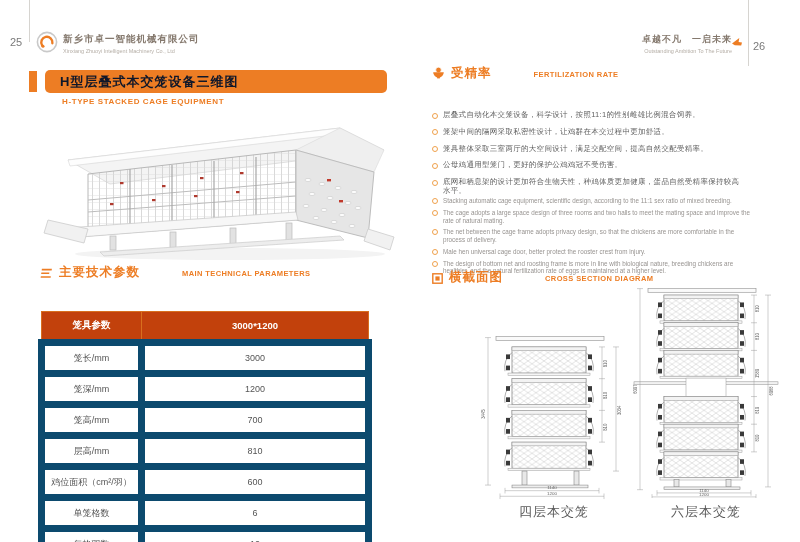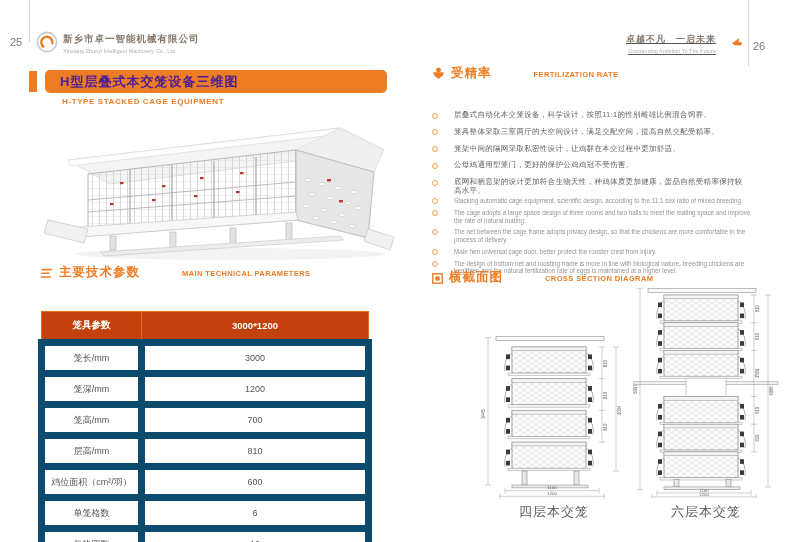--- a/index.html
+++ b/index.html
@@ -9,37 +9,37 @@
   .trim{position:absolute;width:1px;background:#d6d4d0;top:0;}
   
   .pagenum{font-size:11px;color:#7a7a7a;}
   .company-cn{font-size:9.5px;font-weight:bold;color:#85796e;letter-spacing:1px;}
   .company-en{font-size:5.5px;color:#b5aea6;margin-top:2px;}
   .slogan{text-align:right;}
   .slogan-cn{font-size:9px;font-weight:bold;color:#85796e;letter-spacing:1px;}
   .slogan-en{font-size:5.5px;color:#b5aea6;margin-top:2px;}
   
   .title-tab{background:#ED7D24;}
-  .title-bar{background:#ED7D24;border-radius:5px;color:#4c1d95;font-size:13px;font-weight:bold;
+  .title-bar{background:#ED7D24;border-radius:5px;color:#0f172a;font-size:13px;font-weight:bold;
              line-height:23px;padding-left:15px;letter-spacing:1px;}
   .subtitle{color:#ED7D24;font-size:8px;font-weight:bold;letter-spacing:0.6px;}
   
   .sec-head{display:flex;align-items:flex-end;gap:6px;}
   .sec-cn{font-size:12.5px;font-weight:bold;color:#ED7D24;letter-spacing:1px;line-height:1;}
   .sec-en{font-size:7.5px;font-weight:bold;color:#ED7D24;letter-spacing:0.4px;line-height:1;padding-bottom:1px;padding-left:36px;}
   .sec-icon{flex:0 0 auto;}
   
   table.params{border-collapse:collapse;table-layout:fixed;width:334px;font-size:9px;color:#555;}
   table.params th{background:#c2410c;color:#fff;font-size:9.5px;font-weight:bold;
                   height:25px;border:1px solid #d86f1e;}
   table.params td{border:7px solid #0c4a6e;height:22px;text-align:center;background:#fff;}
   table.params th:first-child,table.params td:first-child{width:97px;}
   
   .blist{list-style:none;margin:0;padding:0;}
-  .blist li{display:flex;align-items:flex-start;gap:16px;}
+  .blist li{display:flex;align-items:flex-start;gap:5px;}
   .ring{flex:0 0 auto;width:4px;height:4px;border:1.6px solid #EFA14C;border-radius:50%;
         background:#fff;margin-top:1.5px;}
   .cn-bullets li{margin-bottom:8.2px;font-size:7.5px;color:#5f5f5f;letter-spacing:0.3px;line-height:1.15;}
   .en-bullets li{margin-bottom:4.2px;font-size:6.3px;color:#979390;line-height:1.22;}
   .en-bullets .ring{margin-top:1px;}
   .diagram-caption{font-size:13px;color:#5a5a5a;text-align:center;letter-spacing:1px;}
   svg text{font-family:"Liberation Sans","DejaVu Sans",sans-serif;}
 </style>
 </head>
 <body>
@@ -53,21 +53,21 @@
   <svg class="abs" style="left:36px;top:31px;" width="22" height="22" viewBox="0 0 22 22">
     <circle cx="11" cy="11" r="9.6" fill="#fff" stroke="#c9c9c9" stroke-width="1.6"></circle>
     <path d="M6.2,14.5 A5.6,5.6 0 1 1 16.4,12.2" fill="none" stroke="#ED7D24" stroke-width="2.4" stroke-linecap="round"></path>
     <circle cx="7" cy="15.2" r="1.5" fill="#ED7D24"></circle>
   </svg>
   <div class="abs" style="left:63px;top:33px;">
     <div class="company-cn">新乡市卓一智能机械有限公司</div>
     <div class="company-en">Xinxiang Zhuoyi Intelligent Machinery Co., Ltd</div>
   </div>
 
-  <div class="abs slogan" style="right:84px;top:33px;text-decoration:underline;">
+  <div class="abs slogan" style="right:68px;top:33px;">
     <div class="slogan-cn">卓越不凡　一启未来</div>
     <div class="slogan-en">Outstanding Ambition To The Future</div>
   </div>
   <svg class="abs" style="left:731px;top:36px;" width="12" height="12" viewBox="0 0 12 12">
     <path d="M1,7.5 L8.3,2 L7.6,6.1 L11,6.4 L10.2,9.6 L3.8,9.2 Z" fill="#ED7D24"></path>
   </svg>
   <div class="abs pagenum" style="left:753px;top:40px;">26</div>
 
   <div class="abs title-tab" style="left:29px;top:71px;width:8px;height:21px;"></div>
   <div class="abs title-bar" style="left:45px;top:70px;width:327px;height:23px;">H型层叠式本交笼设备三维图</div>
@@ -207,25 +207,25 @@
     <span class="sec-en">FERTILIZATION RATE</span>
   </div>
 
   <ul class="blist cn-bullets abs" style="left:432px;top:111px;width:315px;">
     <li>
         <span class="ring"></span>
       <span>层叠式自动化本交笼设备，科学设计，按照11:1的性别雌雄比例混合饲养。</span>
       </li>
     <li>
         <span class="ring"></span>
+      <span>笼架中间的隔网采取私密性设计，让鸡群在本交过程中更加舒适。</span>
+      </li>
+    <li>
+        <span class="ring"></span>
       <span>笼具整体采取三室两厅的大空间设计，满足交配空间，提高自然交配受精率。</span>
-      </li>
-    <li>
-        <span class="ring"></span>
-      <span>笼架中间的隔网采取私密性设计，让鸡群在本交过程中更加舒适。</span>
       </li>
     <li>
         <span class="ring"></span>
       <span>公母鸡通用型笼门，更好的保护公鸡鸡冠不受伤害。</span>
       </li>
     <li>
         <span class="ring"></span>
       <span>底网和栖息架的设计更加符合生物天性，种鸡体质更加健康，蛋品自然受精率保持较高水平。</span>
       </li>
   </ul>

